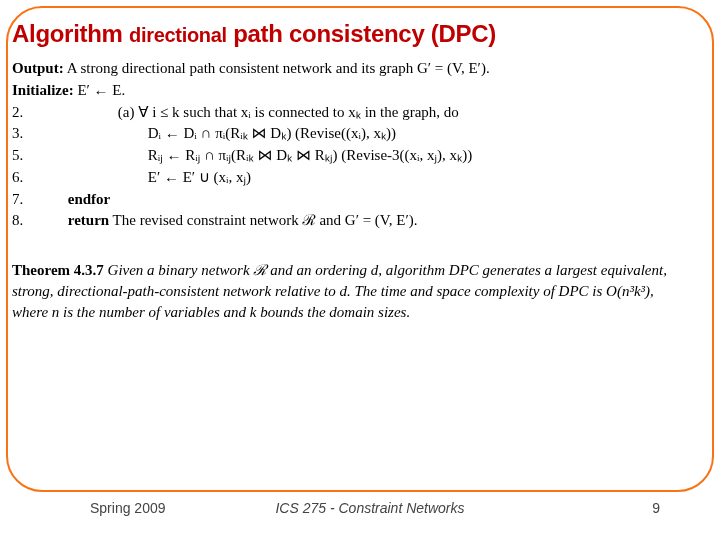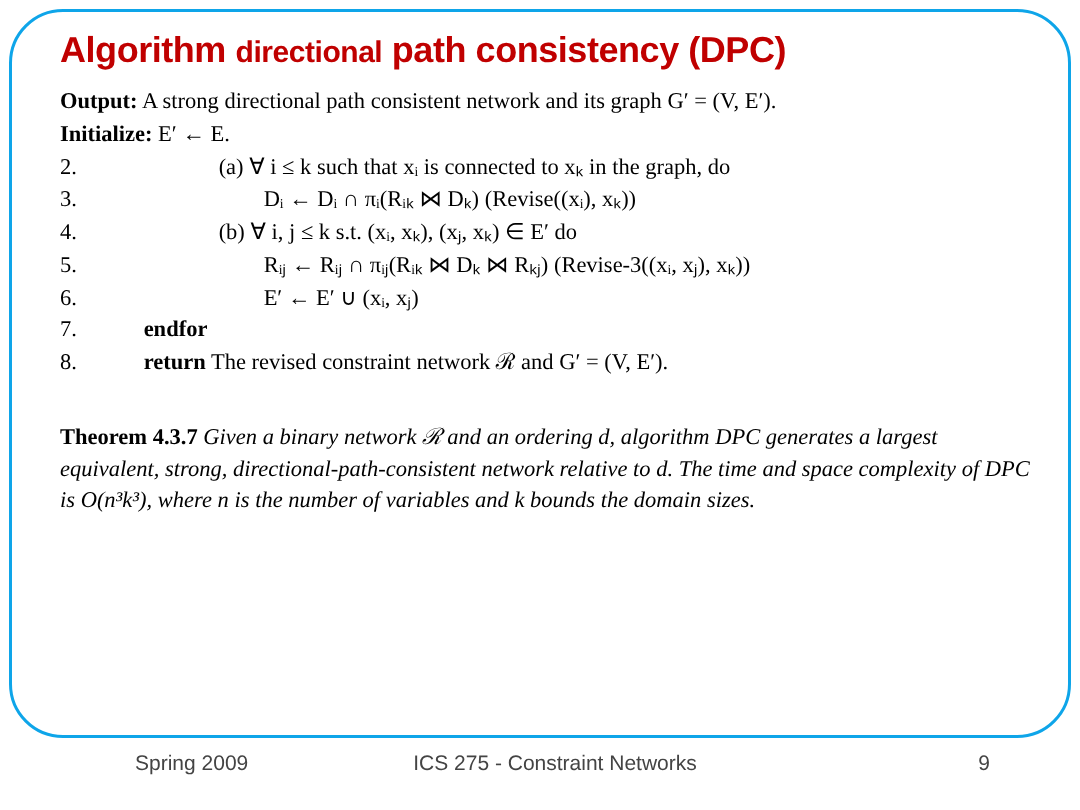--- a/index.html
+++ b/index.html
@@ -10,23 +10,23 @@
     font-family: "Times New Roman", Times, serif;
     position: relative;
     overflow: hidden;
   }
   .slide-frame {
     position: absolute;
     top: 6px;
     left: 6px;
     right: 6px;
     bottom: 48px;
-    border: 2px solid #0ea5e9;
+    border: 2px solid #f97316;
     border-radius: 36px;
-    padding: 12px 20px 14px 32px;
+    padding: 12px 20px 14px 4px;
   }
   .slide-title {
     font-family: Arial, Helvetica, sans-serif;
     font-weight: 700;
     color: #c00000;
     font-size: 24px;
     letter-spacing: -0.3px;
     margin-bottom: 10px;
   }
   .slide-title .small { font-size: 20px; }
@@ -51,21 +51,21 @@
     bottom: 12px;
     left: 0;
     right: 0;
     height: 28px;
     font-family: Arial, Helvetica, sans-serif;
     font-size: 14px;
     color: #444;
   }
   .footer-left { position: absolute; left: 90px; text-align: center; }
   .footer-center { position: absolute; left: 0; right: 0; text-align: center; }
-  .footer-center span { display: inline-block; margin-left: 20px; }
+  .footer-center span { display: inline-block; margin-left: 20px; font-style: italic; }
   .footer-right { position: absolute; right: 60px; }
 </style>
 </head>
 <body>
 
 <div class="slide-frame">
 
   <div class="slide-title">
     <span>Algorithm </span><span class="small">directional</span><span> path consistency (DPC)</span>
   </div>
@@ -92,24 +92,20 @@
     <div class="row">
       <span class="num">2.</span>
       <span style="padding-left:80px">(a) ∀ i ≤ k such that xᵢ is connected to xₖ in the graph, do</span>
     </div>
 
     <div class="row">
       <span class="num">3.</span>
       <span style="padding-left:110px">Dᵢ ← Dᵢ ∩ πᵢ(Rᵢₖ ⋈ Dₖ)  (Revise((xᵢ), xₖ))</span>
     </div>
 
-    <div class="row">
-      <span class="num">4.</span>
-      <span style="padding-left:80px">(b) ∀ i, j ≤ k s.t.  (xᵢ, xₖ), (xⱼ, xₖ) ∈ E′ do</span>
-    </div>
 
     <div class="row">
       <span class="num">5.</span>
       <span style="padding-left:110px">Rᵢⱼ ← Rᵢⱼ ∩ πᵢⱼ(Rᵢₖ ⋈ Dₖ ⋈ Rₖⱼ)  (Revise-3((xᵢ, xⱼ), xₖ))</span>
     </div>
 
     <div class="row">
       <span class="num">6.</span>
       <span style="padding-left:110px">E′  ←  E′ ∪ (xᵢ, xⱼ)</span>
     </div>

